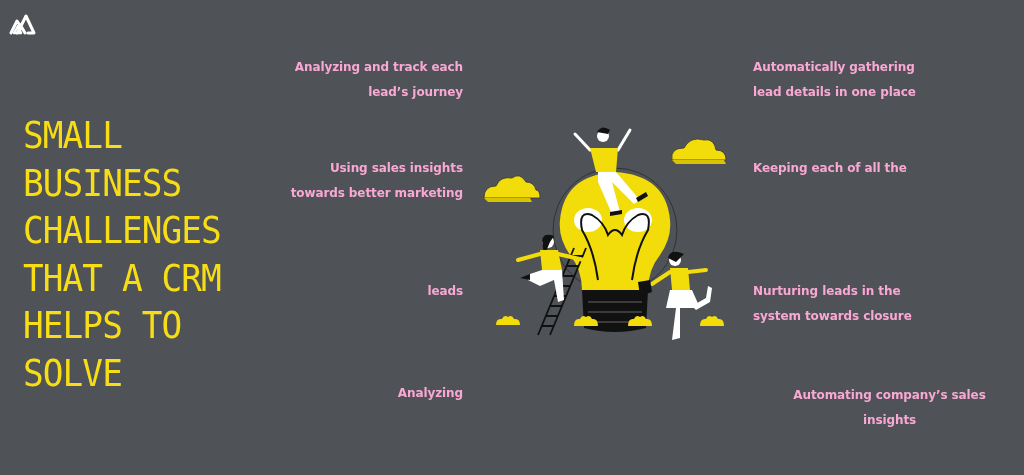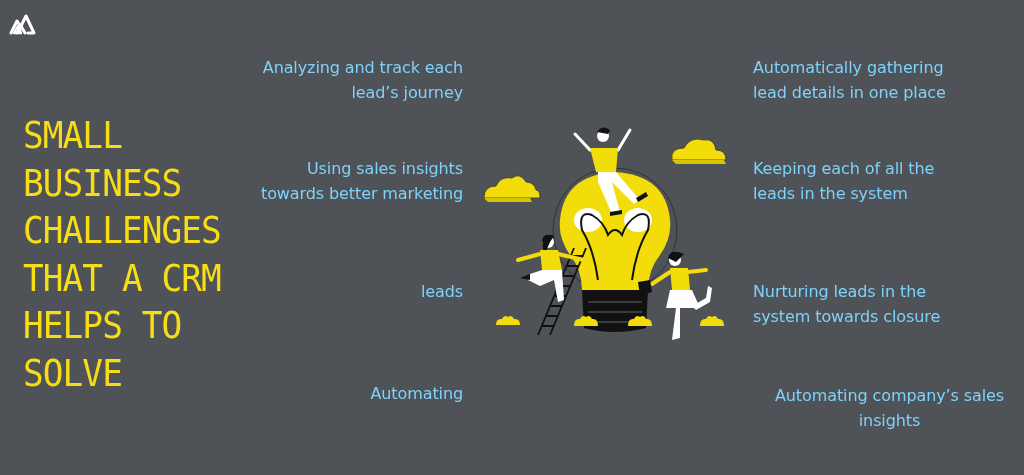--- a/index.html
+++ b/index.html
@@ -19,24 +19,24 @@
       position: absolute; left: 23px; top: 112px; width: 230px;
       color: #f7dd16;
       font-family: "DejaVu Sans Mono", monospace;
       font-size: 37px; line-height: 47.5px;
       letter-spacing: -1px;
       transform: scaleX(0.93); transform-origin: left top;
     }
     .title div { white-space: nowrap; }
     .item {
       position: absolute;
-      color: #7dd3fc;
+      color: #f9a8d4;
       font-family: "DejaVu Sans", sans-serif;
-      font-weight: normal;
-      font-size: 16px;
+      font-weight: bold;
+      font-size: 12px;
       line-height: 25px;
       letter-spacing: -0.1px;
     }
     .item.left { right: 561px; text-align: right; width: 260px; }
     .item.right { left: 753px; text-align: left; width: 265px; }
     .item div { white-space: nowrap; }
     .illustration {
       position: absolute; left: 470px; top: 120px; width: 270px; height: 230px;
     }
   </style>
@@ -64,30 +64,29 @@
     <div>lead’s journey</div>
   </div>
   <div class="item left" style="top:156px;">
     <div>Using sales insights</div>
     <div>towards better marketing</div>
   </div>
   <div class="item left" style="top:279px;">
     <div>leads</div>
   </div>
   <div class="item left" style="top:381px;">
-    <div>Automating</div>
+    <div>Analyzing</div>
   </div>
 
   <div class="item right" style="top:55px;">
     <div>Automatically gathering</div>
     <div>lead details in one place</div>
   </div>
   <div class="item right" style="top:156px;">
     <div>Keeping each of all the</div>
-    <div>leads in the system</div>
   </div>
   <div class="item right" style="top:279px;">
     <div>Nurturing leads in the</div>
     <div>system towards closure</div>
   </div>
   <div class="item right" style="top:383px; left:757px;text-align:center;">
     <div>Automating company’s sales</div>
     <div>insights</div>
   </div>
 

